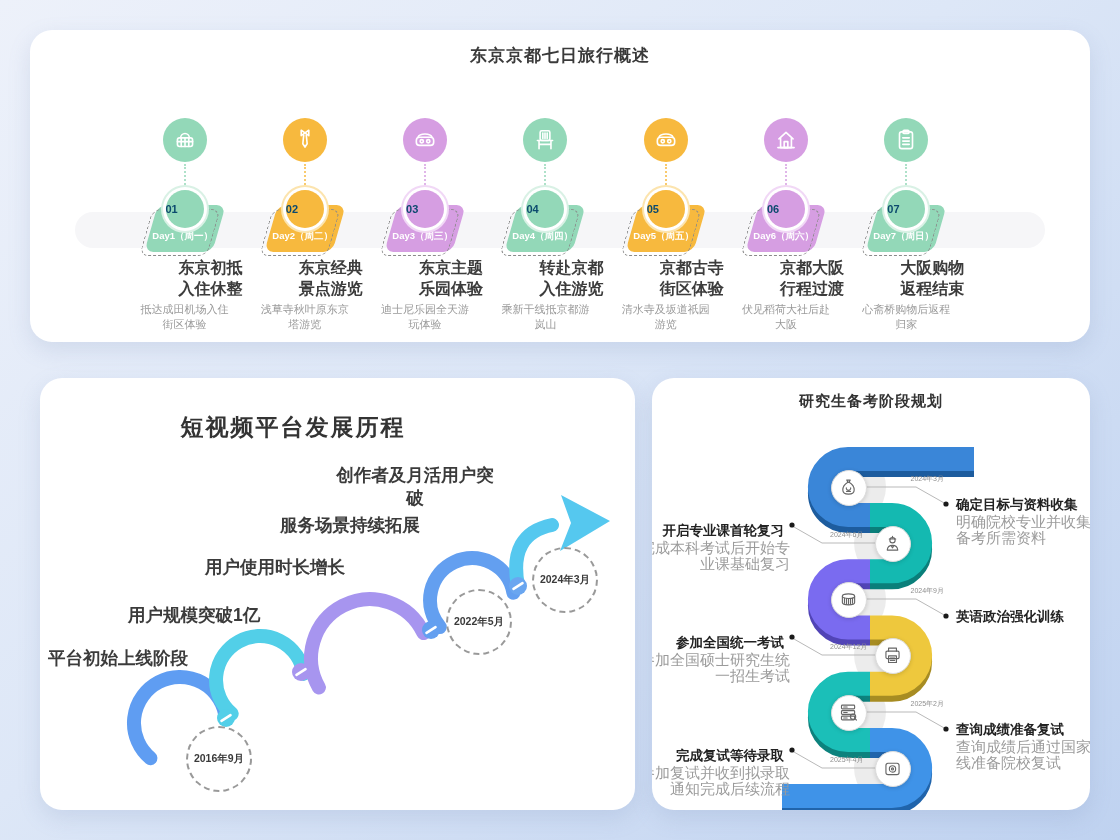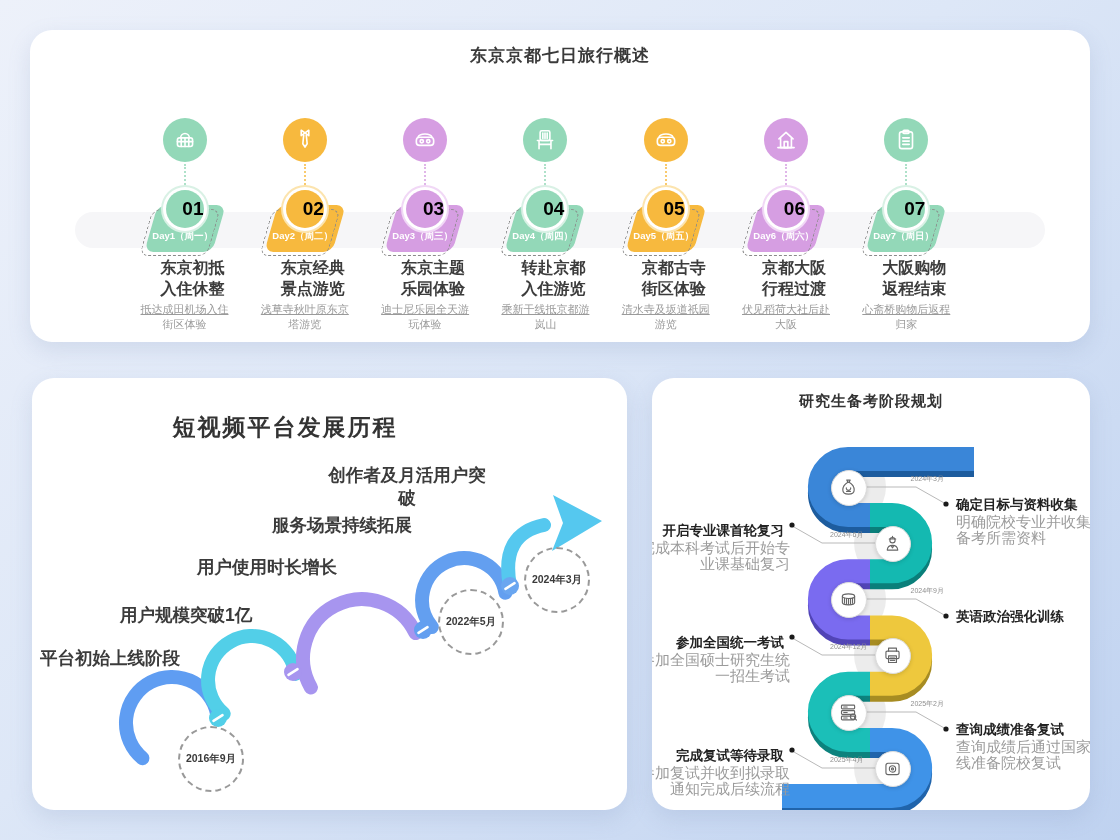--- a/index.html
+++ b/index.html
@@ -17,35 +17,35 @@
   .trip-title{left:0;top:14px;width:100%;text-align:center;font-size:17px;
               font-weight:bold;color:#3a3a3a;letter-spacing:1px;}
   .trip-stripe{left:45px;top:182px;width:970px;height:36px;border-radius:18px;
                background:#f6f6f8;}
   .tcol{top:0;width:114px;height:312px;z-index:1;}
   .ticon{left:35px;top:88px;width:44px;height:44px;border-radius:50%;
          background:var(--c);color:#fff;display:flex;align-items:center;justify-content:center;}
   .ticon svg{width:26px;height:26px;}
   .tdot{left:56px;top:134px;height:24px;width:0;border-left:2px dotted var(--c);opacity:.75;}
   .tnum{left:38px;top:160px;width:38px;height:38px;border-radius:50%;background:var(--c);
-        color:#000000;font-size:19px;font-weight:bold;line-height:38px;text-align:right;
+        color:#0c4a6e;font-size:11px;font-weight:bold;line-height:38px;text-align:left;
         box-shadow:0 0 0 3px #fff,0 0 0 5px var(--cl);z-index:3;}
   .tpara{left:23px;top:175px;width:68px;height:47px;border-radius:9px;background:var(--c);
          transform:skewX(-16deg);z-index:2;}
   .tpara::after{content:'';position:absolute;inset:0;border:1.4px dashed #8a8a8a;
                 border-radius:9px;transform:translate(-4px,4px);z-index:-1;}
   .tday{position:absolute;left:0;top:25px;width:100%;text-align:center;color:#fff;
         font-size:9.5px;font-weight:bold;transform:skewX(16deg);}
-  .tt1,.tt2{left:8px;width:100%;text-align:center;font-size:16px;font-weight:bold;color:#3c3c3c;}
+  .tt1,.tt2{left:1px;width:100%;text-align:right;font-size:16px;font-weight:bold;color:#3c3c3c;}
   .tt1{top:228px;} .tt2{top:249px;}
   .td1,.td2{left:0;width:100%;text-align:center;font-size:11px;color:#9a9a9a;}
-  .td1{top:272px;text-decoration:underline;} .td2{top:287px;}
+  .td1{top:272px;} .td2{top:287px;}
 
   
-  #growth-card{left:32px;top:378px;width:595px;height:432px;}
+  #growth-card{left:40px;top:378px;width:595px;height:432px;}
   .growth-title{left:0;top:34px;width:506px;text-align:center;font-size:23px;
                 font-weight:bold;color:#333;letter-spacing:2px;}
   .gml{white-space:nowrap;font-size:17.5px;font-weight:bold;color:#3b3b3b;}
   .gml-wrap{white-space:normal;text-align:center;line-height:23px;}
   .gcir{width:62px;height:62px;border-radius:50%;border:2px dashed #999;
         display:flex;align-items:center;justify-content:center;
         font-size:10.5px;font-weight:bold;color:#3a3a3a;}
 
   
   #exam-card{left:652px;top:378px;width:438px;height:432px;overflow:hidden;}

